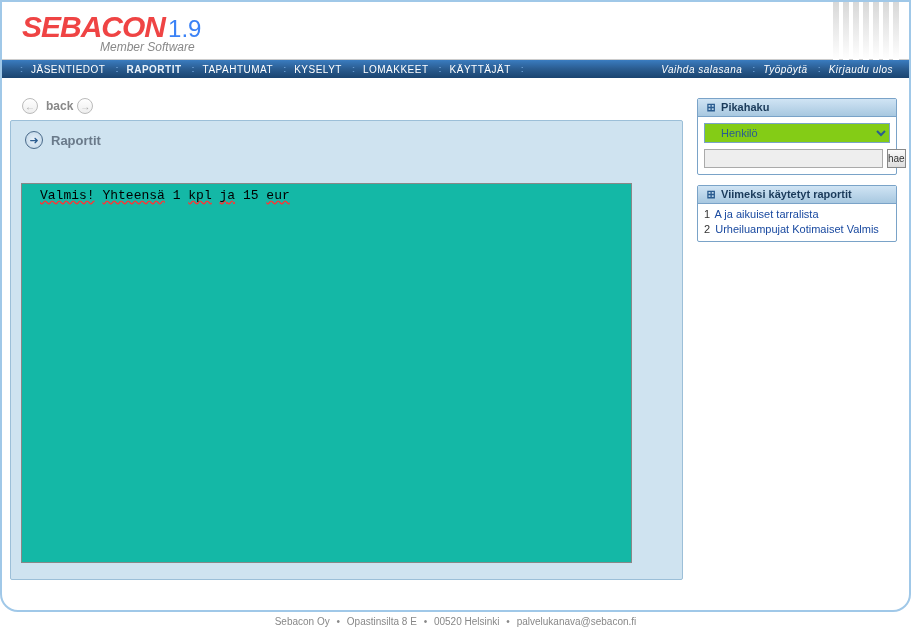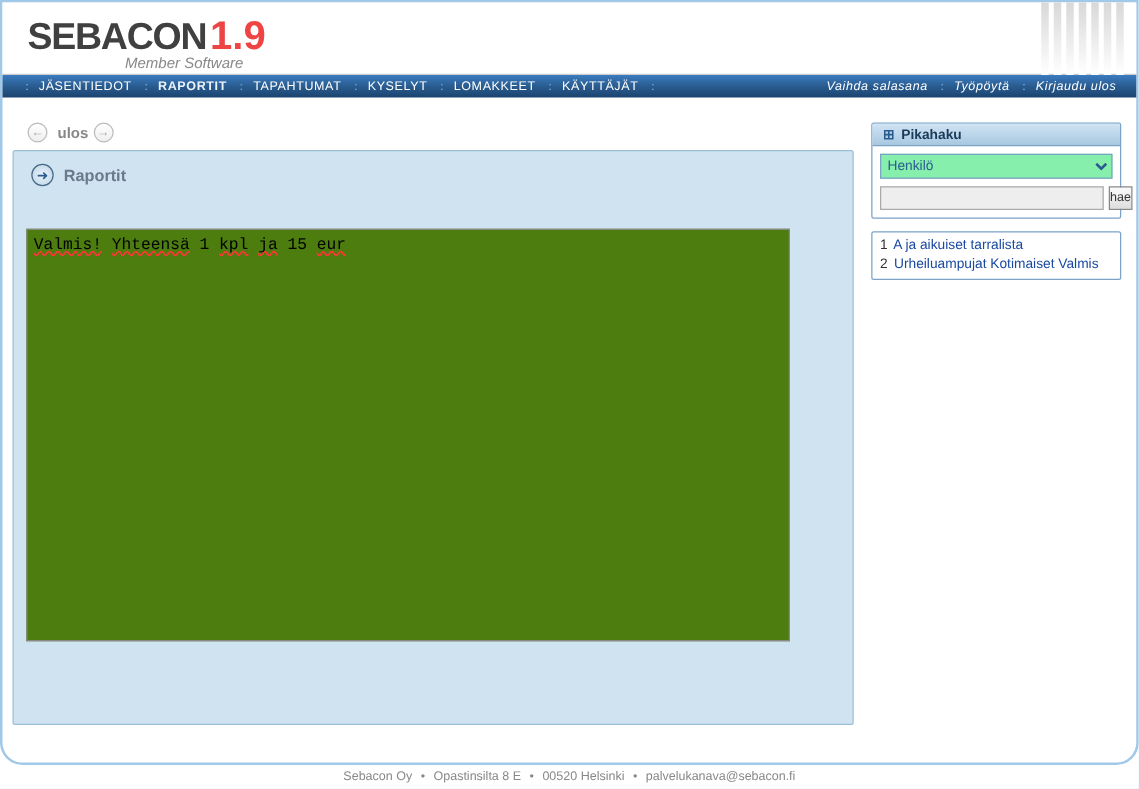--- a/index.html
+++ b/index.html
@@ -26,28 +26,29 @@
   }
   .logo-area {
     position: absolute;
     left: 20px;
     top: 8px;
   }
   .logo-text {
     font-family: Arial, sans-serif;
     font-size: 30px;
     font-weight: bold;
-    color: #404040;
+    font-style: italic;
+    color: #ef4444;
     letter-spacing: -1px;
   }
   .logo-version {
     font-family: Arial, sans-serif;
-    font-size: 32px;
-    color: #ef4444;
-    font-weight: bold;
+    font-size: 24px;
+    color: #3b82f6;
+    font-weight: normal;
   }
   .logo-sub {
     font-family: Arial, sans-serif;
     font-size: 12px;
     font-style: italic;
     color: #888;
     margin-left: 78px;
     margin-top: -4px;
   }
   .header-stripes {
@@ -154,26 +155,26 @@
     margin-right: 8px;
     color: #2a5c90;
     font-size: 11px;
   }
   .panel-title {
     font-size: 13px;
     font-weight: bold;
     color: #6a7a8a;
   }
   .report-area {
-    background: #4d7c0f;
+    background: #14b8a6;
     border: 1px solid #888;
     width: 611px;
-    height: 330px;
+    height: 380px;
     margin: 0 0 6px 0;
-    padding: 4px 5px;
+    padding: 4px 18px;
     font-family: "Courier New", monospace;
     font-size: 13px;
     color: #000;
     position: relative;
   }
   .spell {
     text-decoration: underline wavy #ff3333;
     text-decoration-skip-ink: none;
   }
   .action-links {
@@ -217,22 +218,22 @@
     color: #2a5c90;
     margin-right: 2px;
   }
   .side-box-body { padding: 6px; }
   .search-select {
     width: 100%;
     height: 20px;
     border: 1px solid #7aa3c8;
     font-size: 11px;
     color: #2a5c90;
-    background: #86efac;
-    padding-left: 1px;
+    background: #84cc16;
+    padding-left: 12px;
   }
   .search-input-row {
     display: flex;
     margin-top: 6px;
     gap: 4px;
   }
   .search-input {
     flex: 1;
     height: 19px;
     border: 1px solid #aaa;
@@ -309,21 +310,21 @@
       <a class="nav-item">Työpöytä</a>
       <span class="nav-sep">::</span>
       <a class="nav-item">Kirjaudu ulos</a>
     </div>
   </div>
 
   <div class="body-row">
     <div class="main-col">
       <div class="back-row">
         <span class="circ-btn">←</span>
-        <span class="back-label">ulos</span>
+        <span class="back-label">back</span>
         <span class="circ-btn">→</span>
       </div>
 
       <div class="panel">
         <div class="panel-title-row">
           <span class="arrow-circ">➜</span>
           <span class="panel-title">Raportit</span>
         </div>
 
         <div class="report-area">
@@ -356,20 +357,24 @@
             <option>Henkilö</option>
           </select>
           <div class="search-input-row">
             <input class="search-input" type="text" style="">
             <button class="search-btn">hae</button>
           </div>
         </div>
       </div>
 
       <div class="side-box">
+        <div class="side-box-header">
+          <span class="plus">⊞</span>
+          <span>Viimeksi käytetyt raportit</span>
+        </div>
         <div class="recent-list">
           <div class="recent-item">
             <span class="num">1</span>
             <span class="lnk">A ja aikuiset tarralista</span>
           </div>
           <div class="recent-item">
             <span class="num">2</span>
             <span class="lnk">Urheiluampujat Kotimaiset Valmis</span>
           </div>
         </div>

